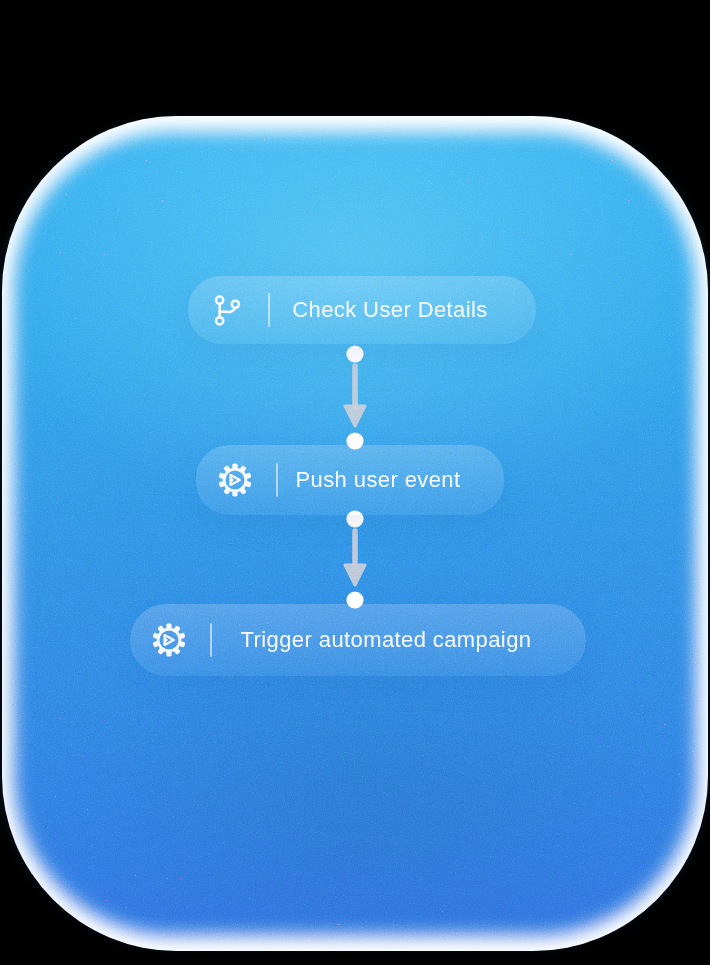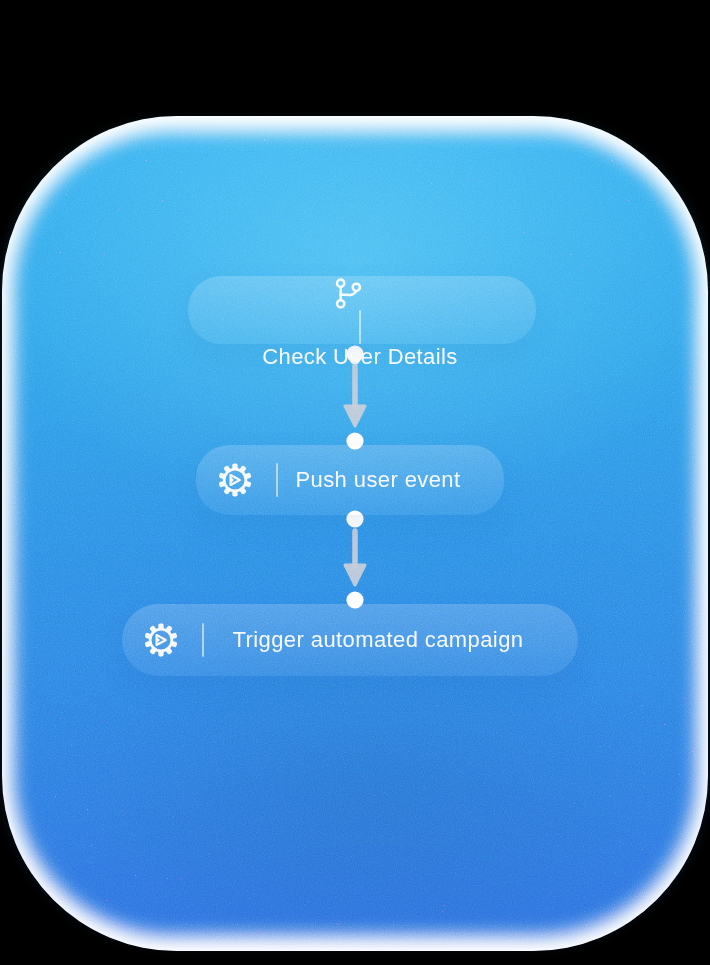--- a/index.html
+++ b/index.html
@@ -45,23 +45,23 @@
   .grain-fill{position:absolute;inset:0;filter:url(#grainFilter);}
 
   
   .card{
     position:absolute;z-index:10;display:flex;align-items:center;
     padding:0 26px 0 22px;box-sizing:border-box;
     background:linear-gradient(180deg,var(--card-overlay-top,rgba(255,255,255,.17)),var(--card-overlay-bottom,rgba(255,255,255,.06)));
     border-radius:33px;
     box-shadow:0 12px 28px rgba(25,80,170,.10);
   }
-  .card1{left:188px;top:276px;width:348px;height:68px;flex-direction:column;}
+  .card1{left:188px;top:276px;width:348px;height:68px;}
   .card2{left:196px;top:445px;width:308px;height:70px;}
-  .card3{left:122px;top:604px;width:456px;height:72px;border-radius:36px;align-items:center;}
+  .card3{left:130px;top:604px;width:456px;height:72px;border-radius:36px;align-items:center;}
   .icon{width:34px;height:34px;display:flex;align-items:center;justify-content:center;margin-right:24px;opacity:.95;flex:none;}
   .vdiv{width:2px;height:34px;background:var(--divider,rgba(255,255,255,.55));border-radius:1px;flex:none;}
   .label{
     flex:1;text-align:center;font-size:22px;font-weight:500;
     color:var(--text,#f5faff);letter-spacing:.4px;white-space:nowrap;
   }
 
   
   .connector{position:absolute;left:333px;z-index:9;}
   .c1{top:345px;}

